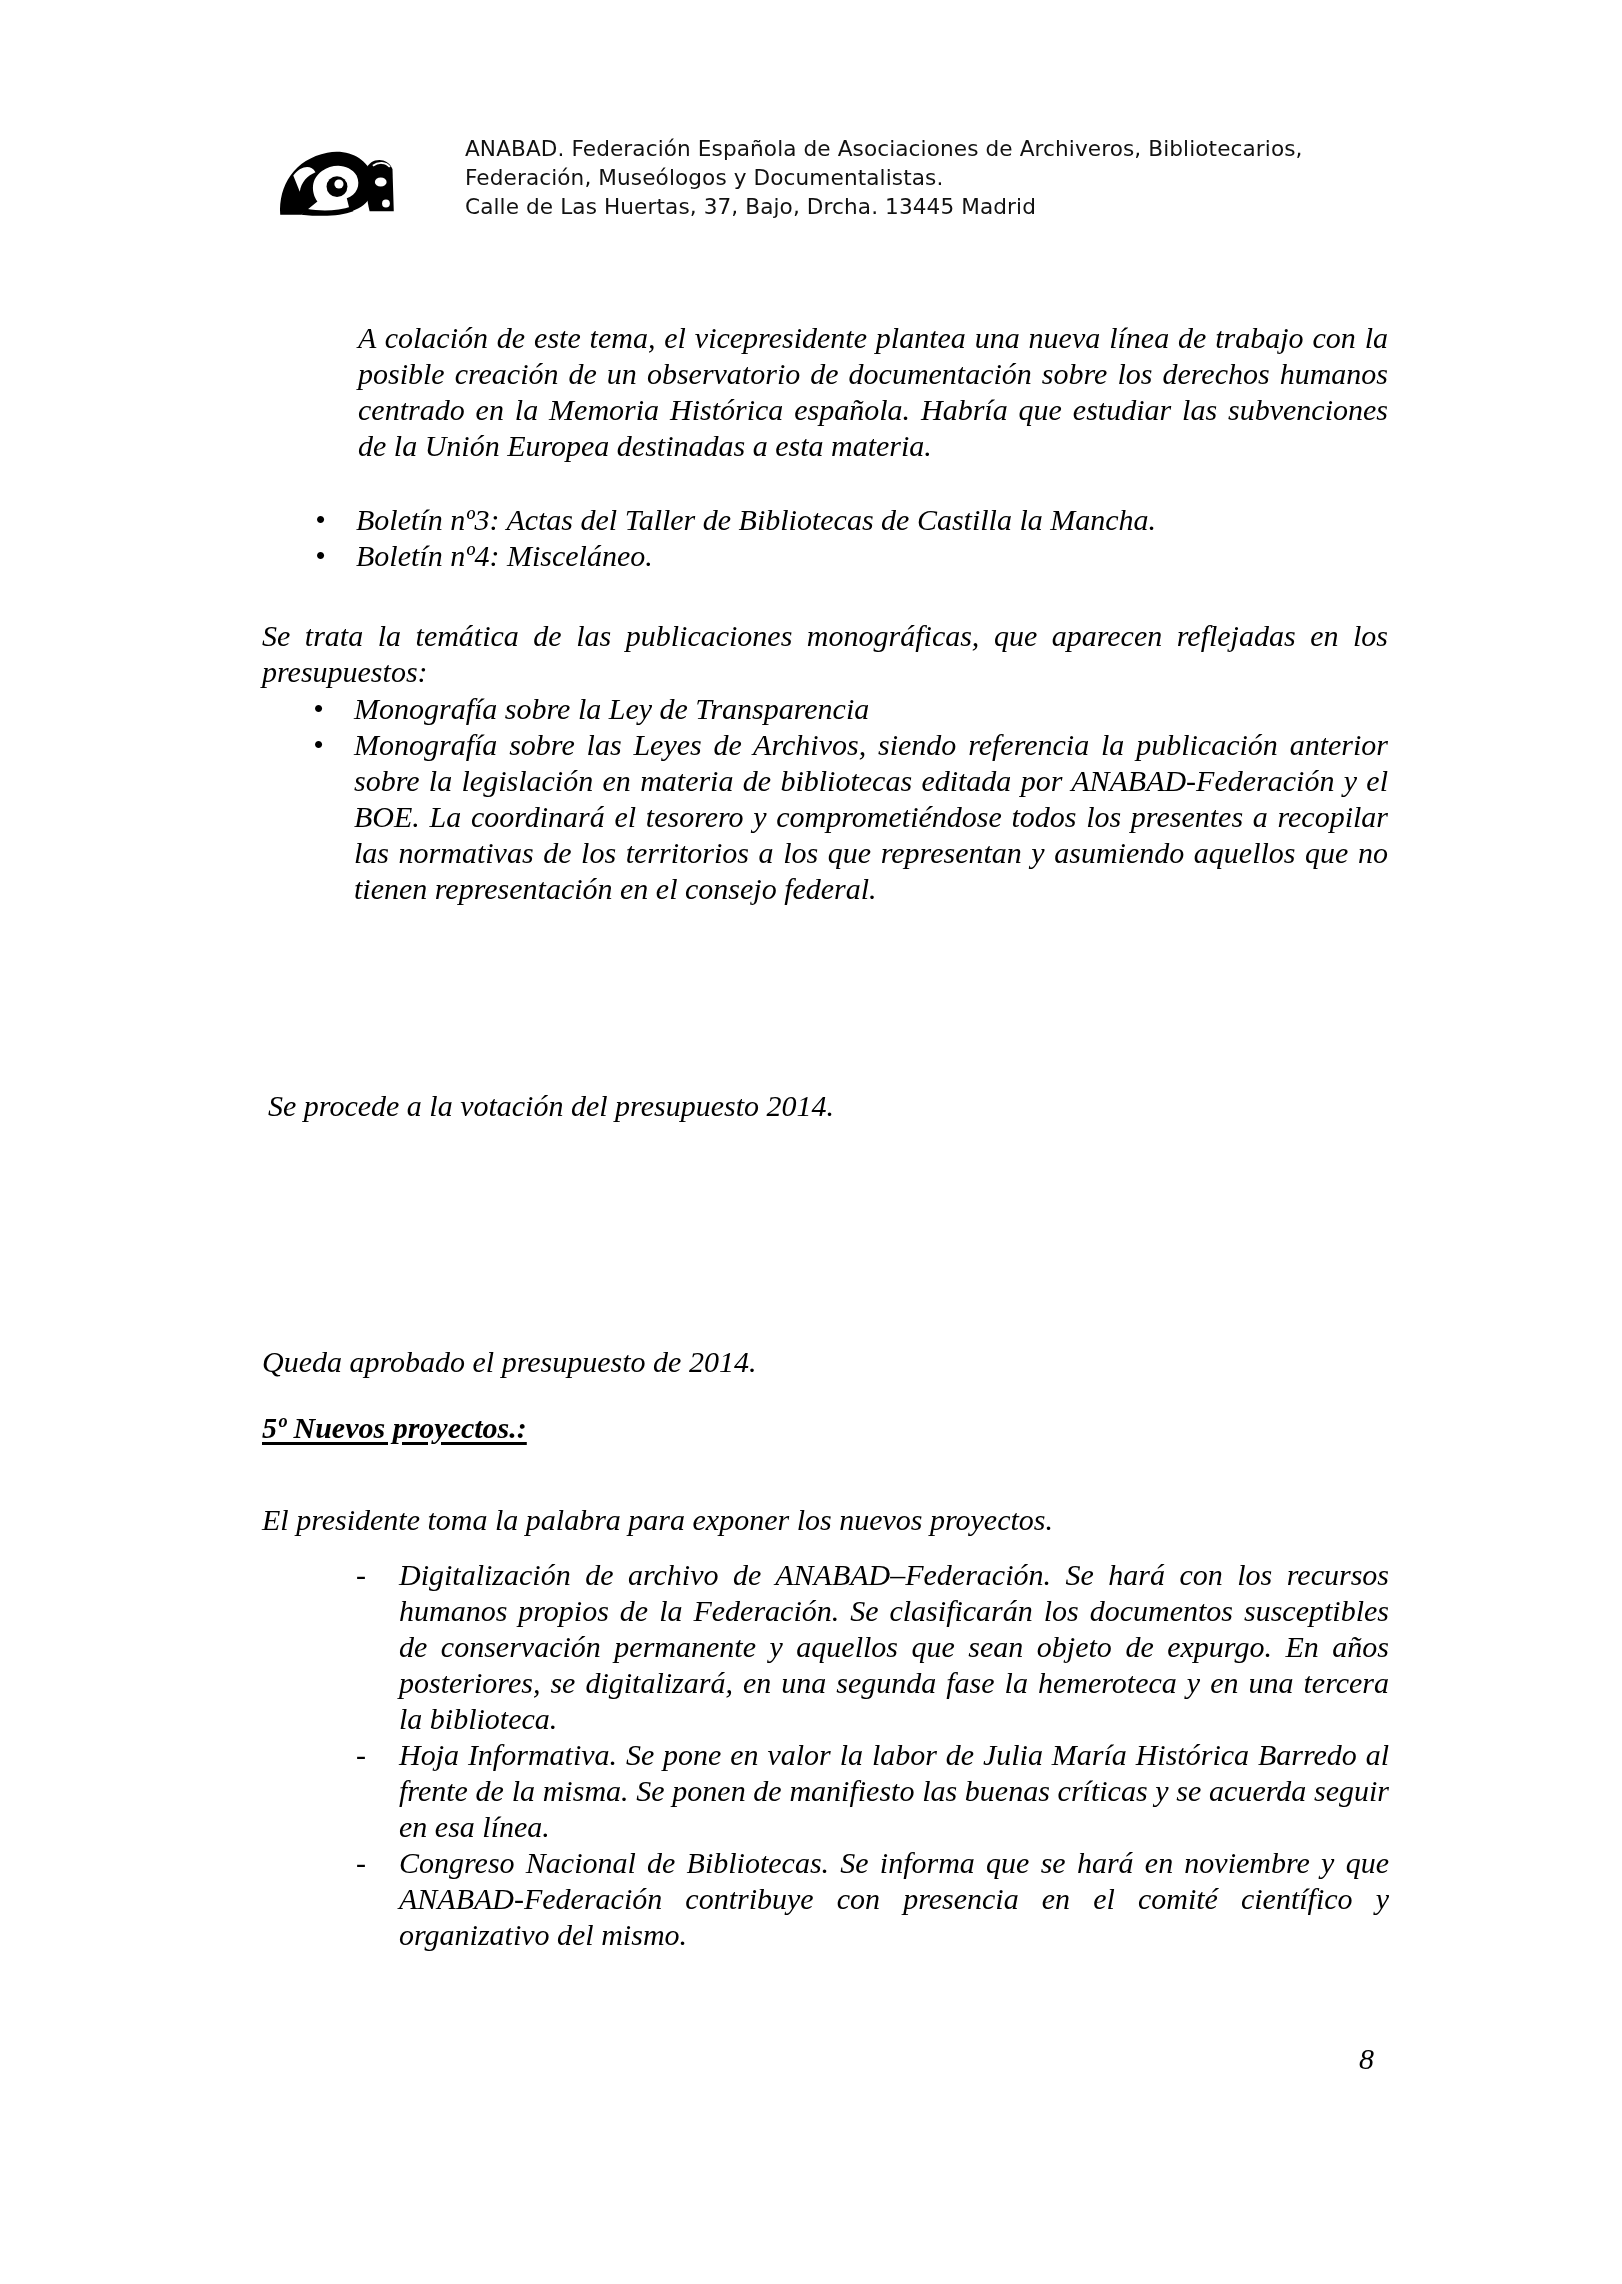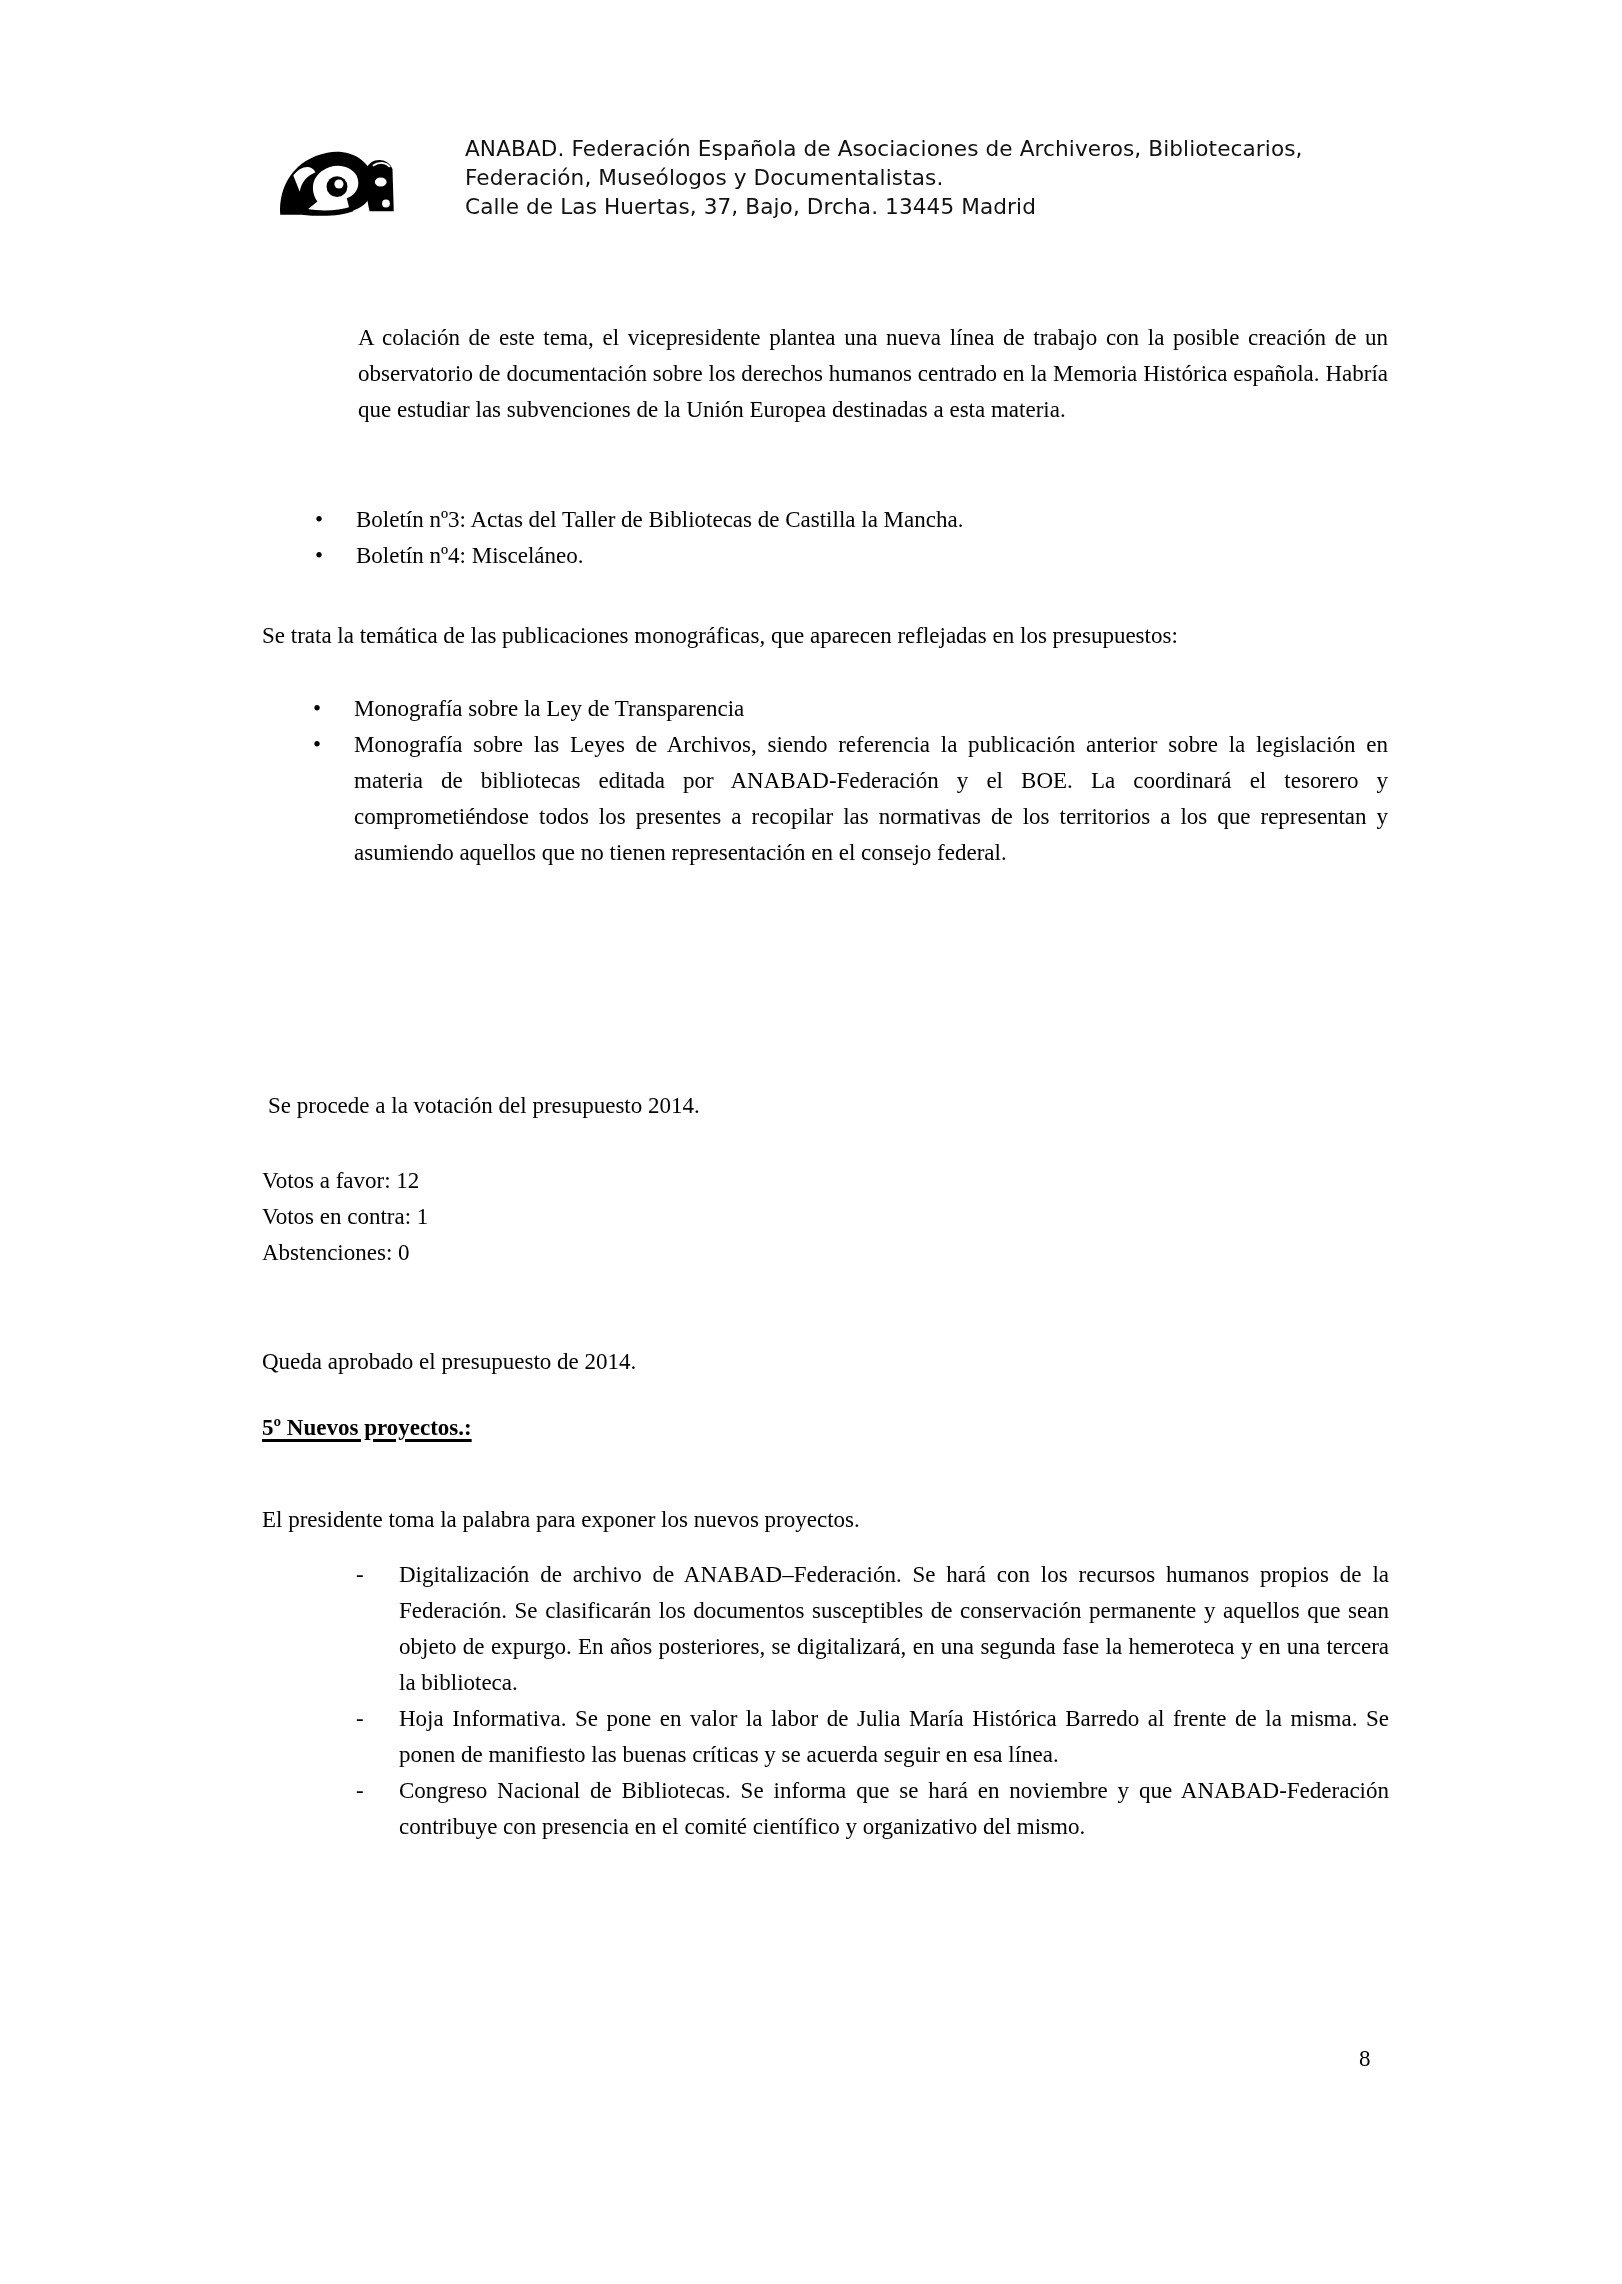--- a/index.html
+++ b/index.html
@@ -4,21 +4,21 @@
 <style>
   html, body { margin: 0; padding: 0; background: #ffffff; }
   body { width: 1622px; height: 2284px; position: relative; overflow: hidden; color: #000; }
   .page { position: absolute; left: 0; top: 0; width: 1622px; height: 2284px; background: #fff; }
 
   .header { position: absolute; left: 275px; top: 134px; width: 1112px; height: 92px; }
   .logo { position: absolute; left: 0; top: 11.8px; width: 124px; height: 72px; }
   .header-text { position: absolute; left: 190px; top: 0; font-family: "DejaVu Sans", sans-serif; font-size: 21.6px; line-height: 29px; color: #111; letter-spacing: 0.1px; }
   .header-text div { white-space: nowrap; }
 
-  .body-text { font-family: "Liberation Serif", serif; font-size: 23px; line-height: 36px; }
+  .body-text { font-family: "Liberation Serif", serif; font-size: 30px; line-height: 36px; font-style: italic; }
   .blk { position: absolute; text-align: justify; }
   .blk p { margin: 0; }
   .last-left { text-align-last: left; }
 
   .p1 { left: 358px; top: 320px; width: 1030px; }
 
   ul.bul { list-style: none; margin: 0; padding: 0; }
   ul.bul li { position: relative; padding-left: 41px; }
   ul.bul li .bullet { position: absolute; left: 0; top: 0; width: 19.6px; text-align: left; }
 
@@ -83,25 +83,20 @@
       <li><span class="bullet">•</span><span>Monografía sobre la Ley de Transparencia</span></li>
       <li><span class="bullet">•</span><span>Monografía sobre las Leyes de Archivos, siendo referencia la publicación anterior sobre la legislación en materia de bibliotecas editada por ANABAD-Federación y el BOE. La coordinará el tesorero y comprometiéndose todos los presentes a recopilar las normativas de los territorios a los que representan y asumiendo aquellos que no tienen representación en el consejo federal.</span></li>
     </ul>
   </div>
 
 
   <div class="blk body-text p4">
     <p>Se procede a la votación del presupuesto 2014.</p>
   </div>
 
-  <div class="blk body-text votes">
-    <div>Votos a favor: 12</div>
-    <div>Votos en contra: 1</div>
-    <div>Abstenciones: 0</div>
-  </div>
 
   <div class="blk body-text p5">
     <p>Queda aprobado el presupuesto de 2014.</p>
   </div>
 
   <div class="blk body-text heading">5º Nuevos proyectos.:</div>
 
   <div class="blk body-text p6">
     <p>El presidente toma la palabra para exponer los nuevos proyectos.</p>
   </div>

